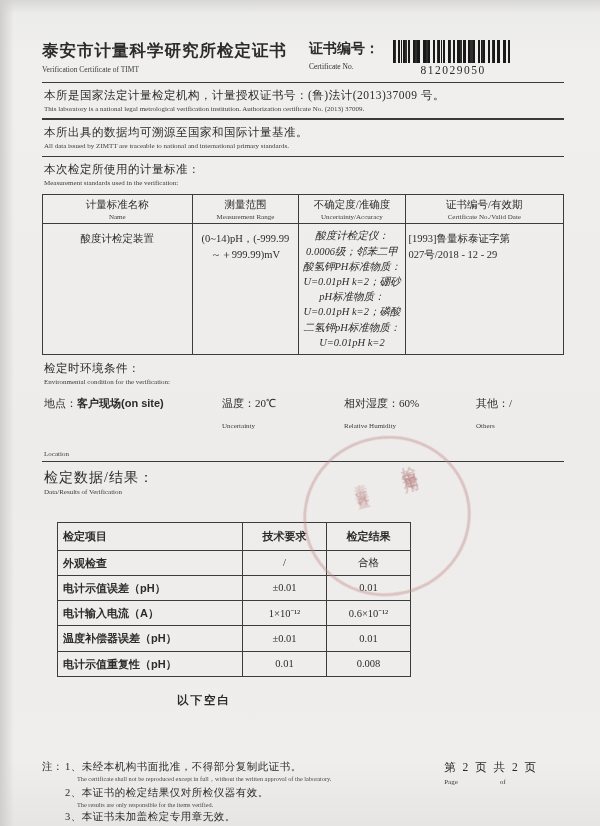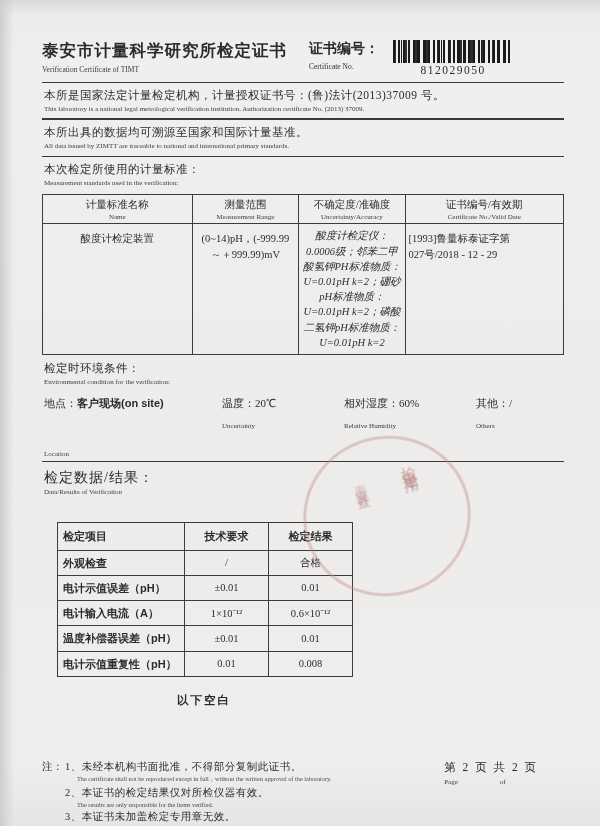--- a/index.html
+++ b/index.html
@@ -59,21 +59,21 @@
   .env-top b { font-family:"Liberation Sans",sans-serif; font-weight:bold; }
   .env-en { font-size:7px; color:#3d3d3d; margin-top:11px; }
   .env-w1{width:178px;gap:28px;} .env-w2{width:122px;} .env-w3{width:132px;} .env-w4{flex:1;}
   .env-rule { border-top:1.8px solid #3a3a3a; margin-top:3px; }
 
   .res-head { padding:7px 2px 0; }
   .res-head-cn { font-size:14px; letter-spacing:1px; }
   .res-head-en { font-size:7px; color:#3d3d3d; margin-top:1px; }
 
   
-  .t2 { margin:26px 0 0 15px; width:296px; }
+  .t2 { margin:26px 0 0 15px; width:354px; }
   .t2 th,.t2 td { border:1.4px solid #3c3c3c;text-align:center; }
   .t2 th { font-family:"Liberation Sans",sans-serif; font-size:11px; font-weight:bold; padding:6px 5px; }
   .t2 th.first { text-align:left; vertical-align:top; }
   .t2 td.item { font-family:Liberation Sans, sans-serif; font-size:11px; font-weight:bold; text-align:left; padding:5px 5px; line-height:1.3; }
   .t2 td.val { font-size:10.5px; text-align:center; padding:5px 3px; }
   .c-req{width:84px;} .c-res{width:84px;}
 
   .blank-note { font-family:"Liberation Sans",sans-serif; font-size:11.5px; font-weight:bold; margin:16px 0 0 135px; letter-spacing:2px; }
 
   

